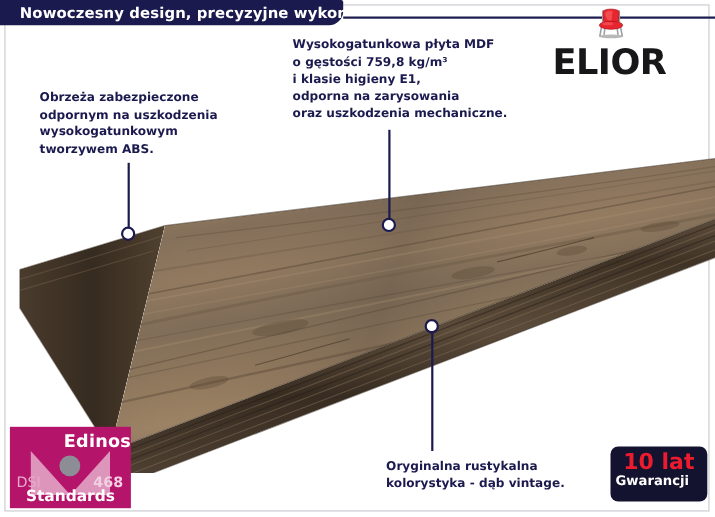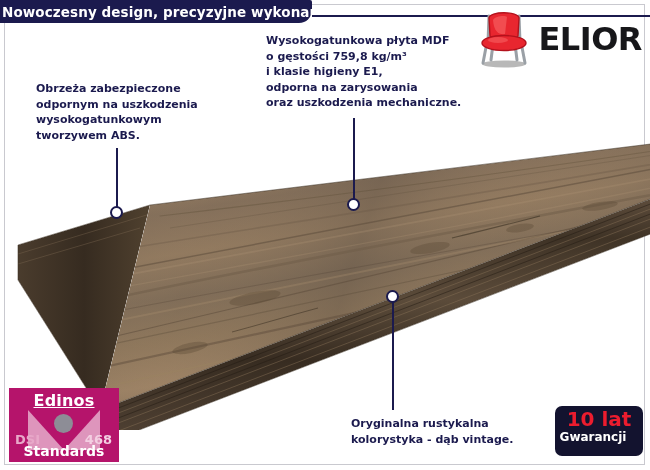--- a/index.html
+++ b/index.html
@@ -13,26 +13,26 @@
   .frame{position:absolute;left:4px;top:4px;width:641px;height:461px;border:1px solid #c9c9cf;box-sizing:border-box;pointer-events:none;}
 
   
   .banner{
     position:absolute;left:0;top:0;height:23px;width:312px;
     background:#1b1a4e;border-bottom-right-radius:13px;border-top-right-radius:2px;
     display:flex;align-items:center;
   }
   .banner-text{
     color:#ffffff;font-size:13.5px;font-weight:bold;letter-spacing:.1px;
-    padding-left:2px;white-space:nowrap;
+    padding-left:18px;white-space:nowrap;
   }
   .banner-rule{position:absolute;left:312px;top:15px;width:338px;height:2px;background:#1b1a4e;}
 
   
-  .logo{position:absolute;right:6px;top:6px;width:178px;height:66px;display:flex;align-items:center;justify-content:flex-end;gap:4px;}
+  .logo{position:absolute;right:6px;top:6px;width:178px;height:66px;display:flex;align-items:center;justify-content:flex-end;gap:4px;flex-direction:column;}
   .chair{position:relative;width:64px;height:62px;}
   .logo-word{font-size:32px;font-weight:bold;color:#17171a;letter-spacing:-0.5px;line-height:1;padding-right:2px;font-family:"DejaVu Sans","Liberation Sans",sans-serif;}
 
   
   .callout{position:absolute;color:#1b1a4e;font-size:11px;font-weight:bold;line-height:1.42;white-space:pre-line;}
   #callout-mdf{left:266px;top:33px;}
   #callout-abs{left:36px;top:81px;}
   #callout-color{left:311px;top:416px;margin-left:40px;}
 
   .leader{position:absolute;background:#1b1a4e;width:1.5px;}
@@ -42,25 +42,25 @@
   }
 
   
   #board{position:absolute;left:0;top:120px;width:650px;height:310px;}
 
   
   .edinos{
     position:absolute;left:9px;top:388px;width:110px;height:74px;background:#b5146b;
     overflow:hidden;
   }
-  .edinos-word{position:absolute;left:0;top:3px;width:110px;text-align:center;color:#fff;font-size:16px;font-weight:bold;letter-spacing:.2px;text-decoration:underline;}
+  .edinos-word{position:absolute;left:0;top:3px;width:110px;text-align:right;color:#fff;font-size:16px;font-weight:bold;letter-spacing:.2px;}
   .edinos-v{position:absolute;left:19px;top:22px;width:0;height:0;
     border-left:36px solid rgba(255,255,255,.55);border-right:36px solid rgba(255,255,255,.55);border-top:40px solid transparent;}
   .edinos-dot{position:absolute;left:45px;top:26px;width:19px;height:19px;border-radius:50%;background:#8d8d96;}
-  .edinos-dsi{position:absolute;left:6px;top:44px;color:#e8a9c9;font-size:13px;font-weight:bold;}
+  .edinos-dsi{position:absolute;left:6px;top:44px;color:#e8a9c9;font-size:13px;font-weight:normal;}
   .edinos-804{position:absolute;right:7px;top:44px;color:#f3cfe2;font-size:13px;font-weight:bold;}
   .edinos-std{position:absolute;left:0;top:55px;width:110px;text-align:center;color:#fff;font-size:14px;font-weight:bold;}
 
   .warranty{
     position:absolute;right:7px;top:406px;width:88px;height:50px;background:#13132f;border-radius:7px;margin-left:47px;
   }
   .warranty-years{position:absolute;left:0;top:3px;width:88px;text-align:center;color:#ec1c2e;font-size:20px;font-weight:bold;line-height:1.05;}
   .warranty-label{position:absolute;left:0;top:25px;width:76px;text-align:center;color:#ffffff;font-size:12px;font-weight:bold;line-height:1.05;}
 </style>
 </head>

